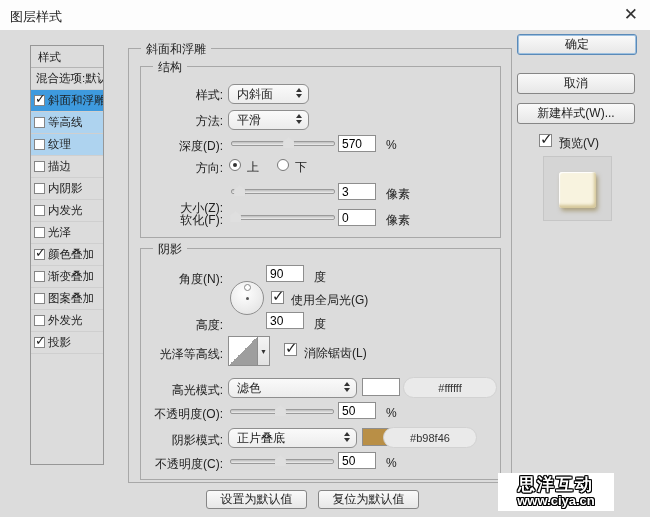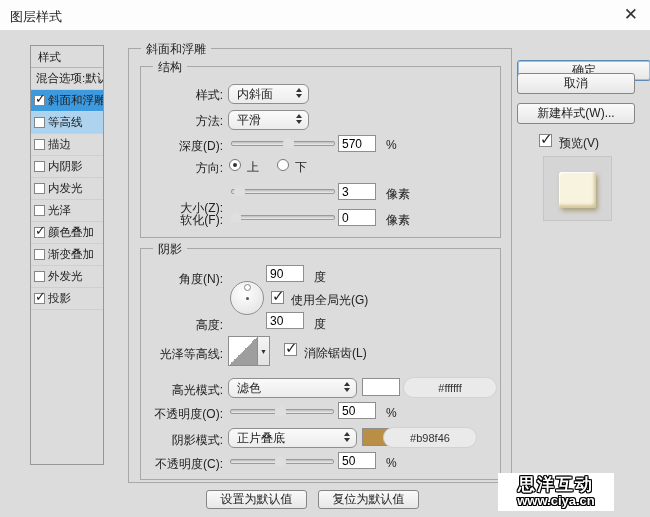--- a/index.html
+++ b/index.html
@@ -94,20 +94,24 @@
         <span class="side-label">混合选项:默认</span>
       </div>
     <div class="side-row sel">
         <span class="chk on"></span>
         <span class="side-label">斜面和浮雕</span>
       </div>
     <div class="side-row hl">
         <span class="chk"></span>
         <span class="side-label">等高线</span>
       </div>
+    <div class="side-row hl">
+        <span class="chk"></span>
+        <span class="side-label">纹理</span>
+      </div>
     <div class="side-row">
         <span class="chk"></span>
         <span class="side-label">描边</span>
       </div>
     <div class="side-row">
         <span class="chk"></span>
         <span class="side-label">内阴影</span>
       </div>
     <div class="side-row">
         <span class="chk"></span>
@@ -117,20 +121,24 @@
         <span class="chk"></span>
         <span class="side-label">光泽</span>
       </div>
     <div class="side-row">
         <span class="chk on"></span>
         <span class="side-label">颜色叠加</span>
       </div>
     <div class="side-row">
         <span class="chk"></span>
         <span class="side-label">渐变叠加</span>
+      </div>
+    <div class="side-row">
+        <span class="chk"></span>
+        <span class="side-label">图案叠加</span>
       </div>
     <div class="side-row">
         <span class="chk"></span>
         <span class="side-label">外发光</span>
       </div>
     <div class="side-row">
         <span class="chk on"></span>
         <span class="side-label">投影</span>
       </div>
   </div>
@@ -242,21 +250,21 @@
   <div class="lbl" style="top:456px;">不透明度(C):</div>
   <div class="slider" style="left:230px; top:459px;">
     <div class="thumb" style="left: 48%;"></div>
   </div>
   <input class="input-box" style="left: 338px; top: 452px;" value="50">
   <div class="unit" style="left:386px; top:456px;">%</div>
 
   <div class="btn" style="left:206px; top:490px; width:101px; height:19px;">设置为默认值</div>
   <div class="btn" style="left:318px; top:490px; width:101px; height:19px;">复位为默认值</div>
 
-  <div class="btn default" style="left:517px; top:60px; width:134px; height:21px;">确定</div>
+  <div class="btn default" style="left:517px; top:34px; width:120px; height:21px;">确定</div>
   <div class="btn" style="left:517px; top:73px; width:118px; height:21px;">取消</div>
   <div class="btn" style="left:517px; top:103px; width:118px; height:21px;">新建样式(W)...</div>
   <span class="chk big on" style="position:absolute; left:539px; top:134px;"></span>
   <div class="txt" style="left:559px; top:135px;">预览(V)</div>
 
   <div id="preview-box">
     <div id="preview-chip" style="background: rgb(248, 243, 223);"></div>
   </div>
 
   <div id="watermark">

